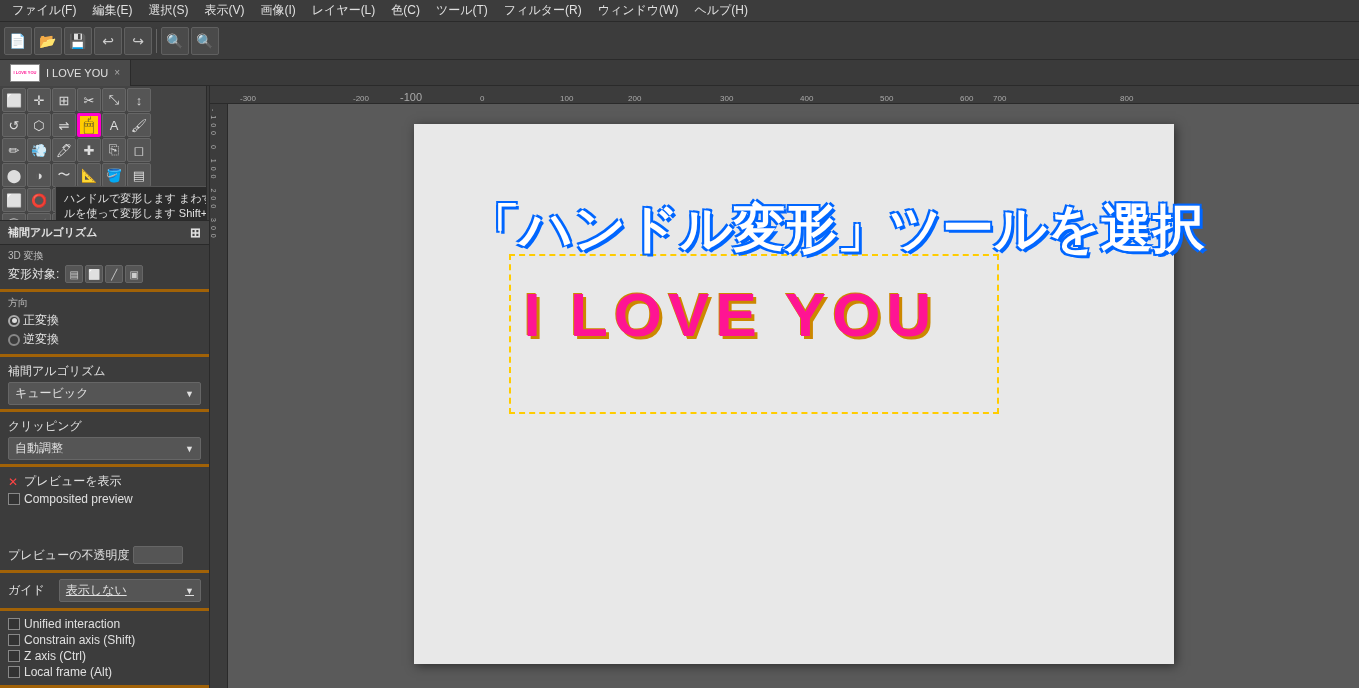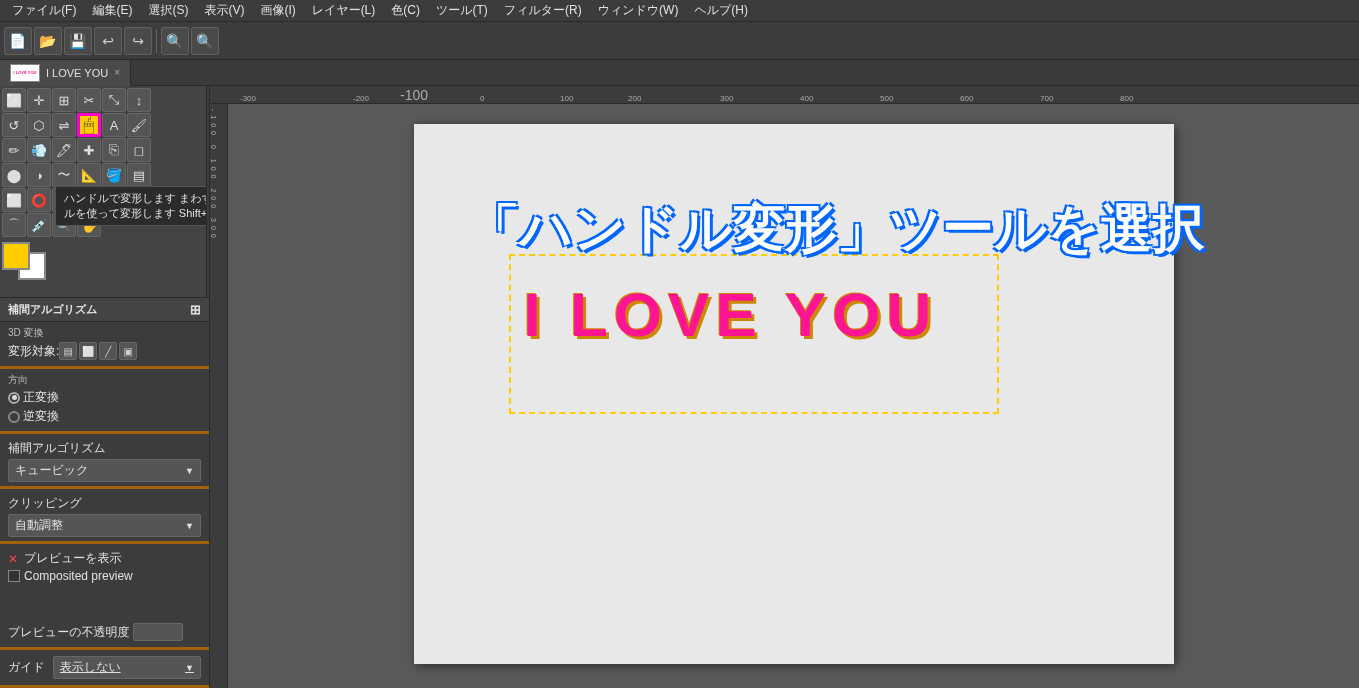--- a/index.html
+++ b/index.html
@@ -271,20 +271,21 @@
       border-bottom: 3px solid #a16207;
     }
     .panel-label {
       color: #bbb;
       font-size: 10px;
       margin-bottom: 2px;
     }
     .panel-row {
       display: flex;
       align-items: center;
+      gap: 6px;
       margin: 2px 0;
     }
     .radio-option {
       display: flex;
       align-items: center;
       gap: 3px;
       cursor: pointer;
     }
     .radio-dot {
       width: 12px;
@@ -550,38 +551,56 @@
       <div class="panel-section">
         <div class="panel-row">
           <span>ガイド</span>
           <div class="dropdown-row" style="margin-left:8px;flex:1;text-decoration:underline;">
             <span>表示しない</span>
             <span class="dropdown-arrow">▼</span>
           </div>
         </div>
       </div>
 
+      <div class="panel-section">
+        <div class="panel-row checkbox-row">
+          <div class="checkbox-box"></div>
+          <span>Unified interaction</span>
+        </div>
+        <div class="panel-row checkbox-row">
+          <div class="checkbox-box"></div>
+          <span>Constrain axis (Shift)</span>
+        </div>
+        <div class="panel-row checkbox-row">
+          <div class="checkbox-box"></div>
+          <span>Z axis (Ctrl)</span>
+        </div>
+        <div class="panel-row checkbox-row">
+          <div class="checkbox-box"></div>
+          <span>Local frame (Alt)</span>
+        </div>
+      </div>
     </div>
   </div>
 
   <div id="canvas-wrapper">
 
     <div id="ruler-h">
       <div id="ruler-h-inner">
         <span style="position:absolute;left:30px;font-size:8px;color:#aaa;">-300</span>
         <span style="position:absolute;left:110px;font-size:8px;color:#aaa;margin-left:33px;">-200</span>
-        <span style="position:absolute;left:190px;font-size:14px;color:#aaa;">-100</span>
+        <span style="position:absolute;left:190px;font-size:11px;color:#aaa;">-100</span>
         <span style="position:absolute;left:270px;font-size:8px;color:#aaa;">0</span>
         <span style="position:absolute;left:350px;font-size:8px;color:#aaa;">100</span>
         <span style="position:absolute;left:418px;font-size:8px;color:#aaa;">200</span>
         <span style="position:absolute;left:510px;font-size:8px;color:#aaa;">300</span>
         <span style="position:absolute;left:590px;font-size:8px;color:#aaa;">400</span>
         <span style="position:absolute;left:670px;font-size:8px;color:#aaa;">500</span>
         <span style="position:absolute;left:750px;font-size:8px;color:#aaa;">600</span>
-        <span style="position:absolute;left:830px;font-size:8px;color:#aaa;">700</span>
+        <span style="position:absolute;left:783px;font-size:8px;color:#aaa;">700</span>
         <span style="position:absolute;left:910px;font-size:8px;color:#aaa;">800</span>
       </div>
     </div>
 
     <div style="display:flex;flex:1;overflow:hidden;position:relative;">
 
       <div style="width:18px;background:#3c3c3c;border-right:1px solid #2a2a2a;position:relative;flex-shrink:0;overflow:hidden;">
         <div style="position:absolute;top:5px;left:0;width:18px;font-size:7px;color:#aaa;writing-mode:vertical-lr;line-height:1;letter-spacing:4px;">
           -100 0 100 200 300
         </div>

